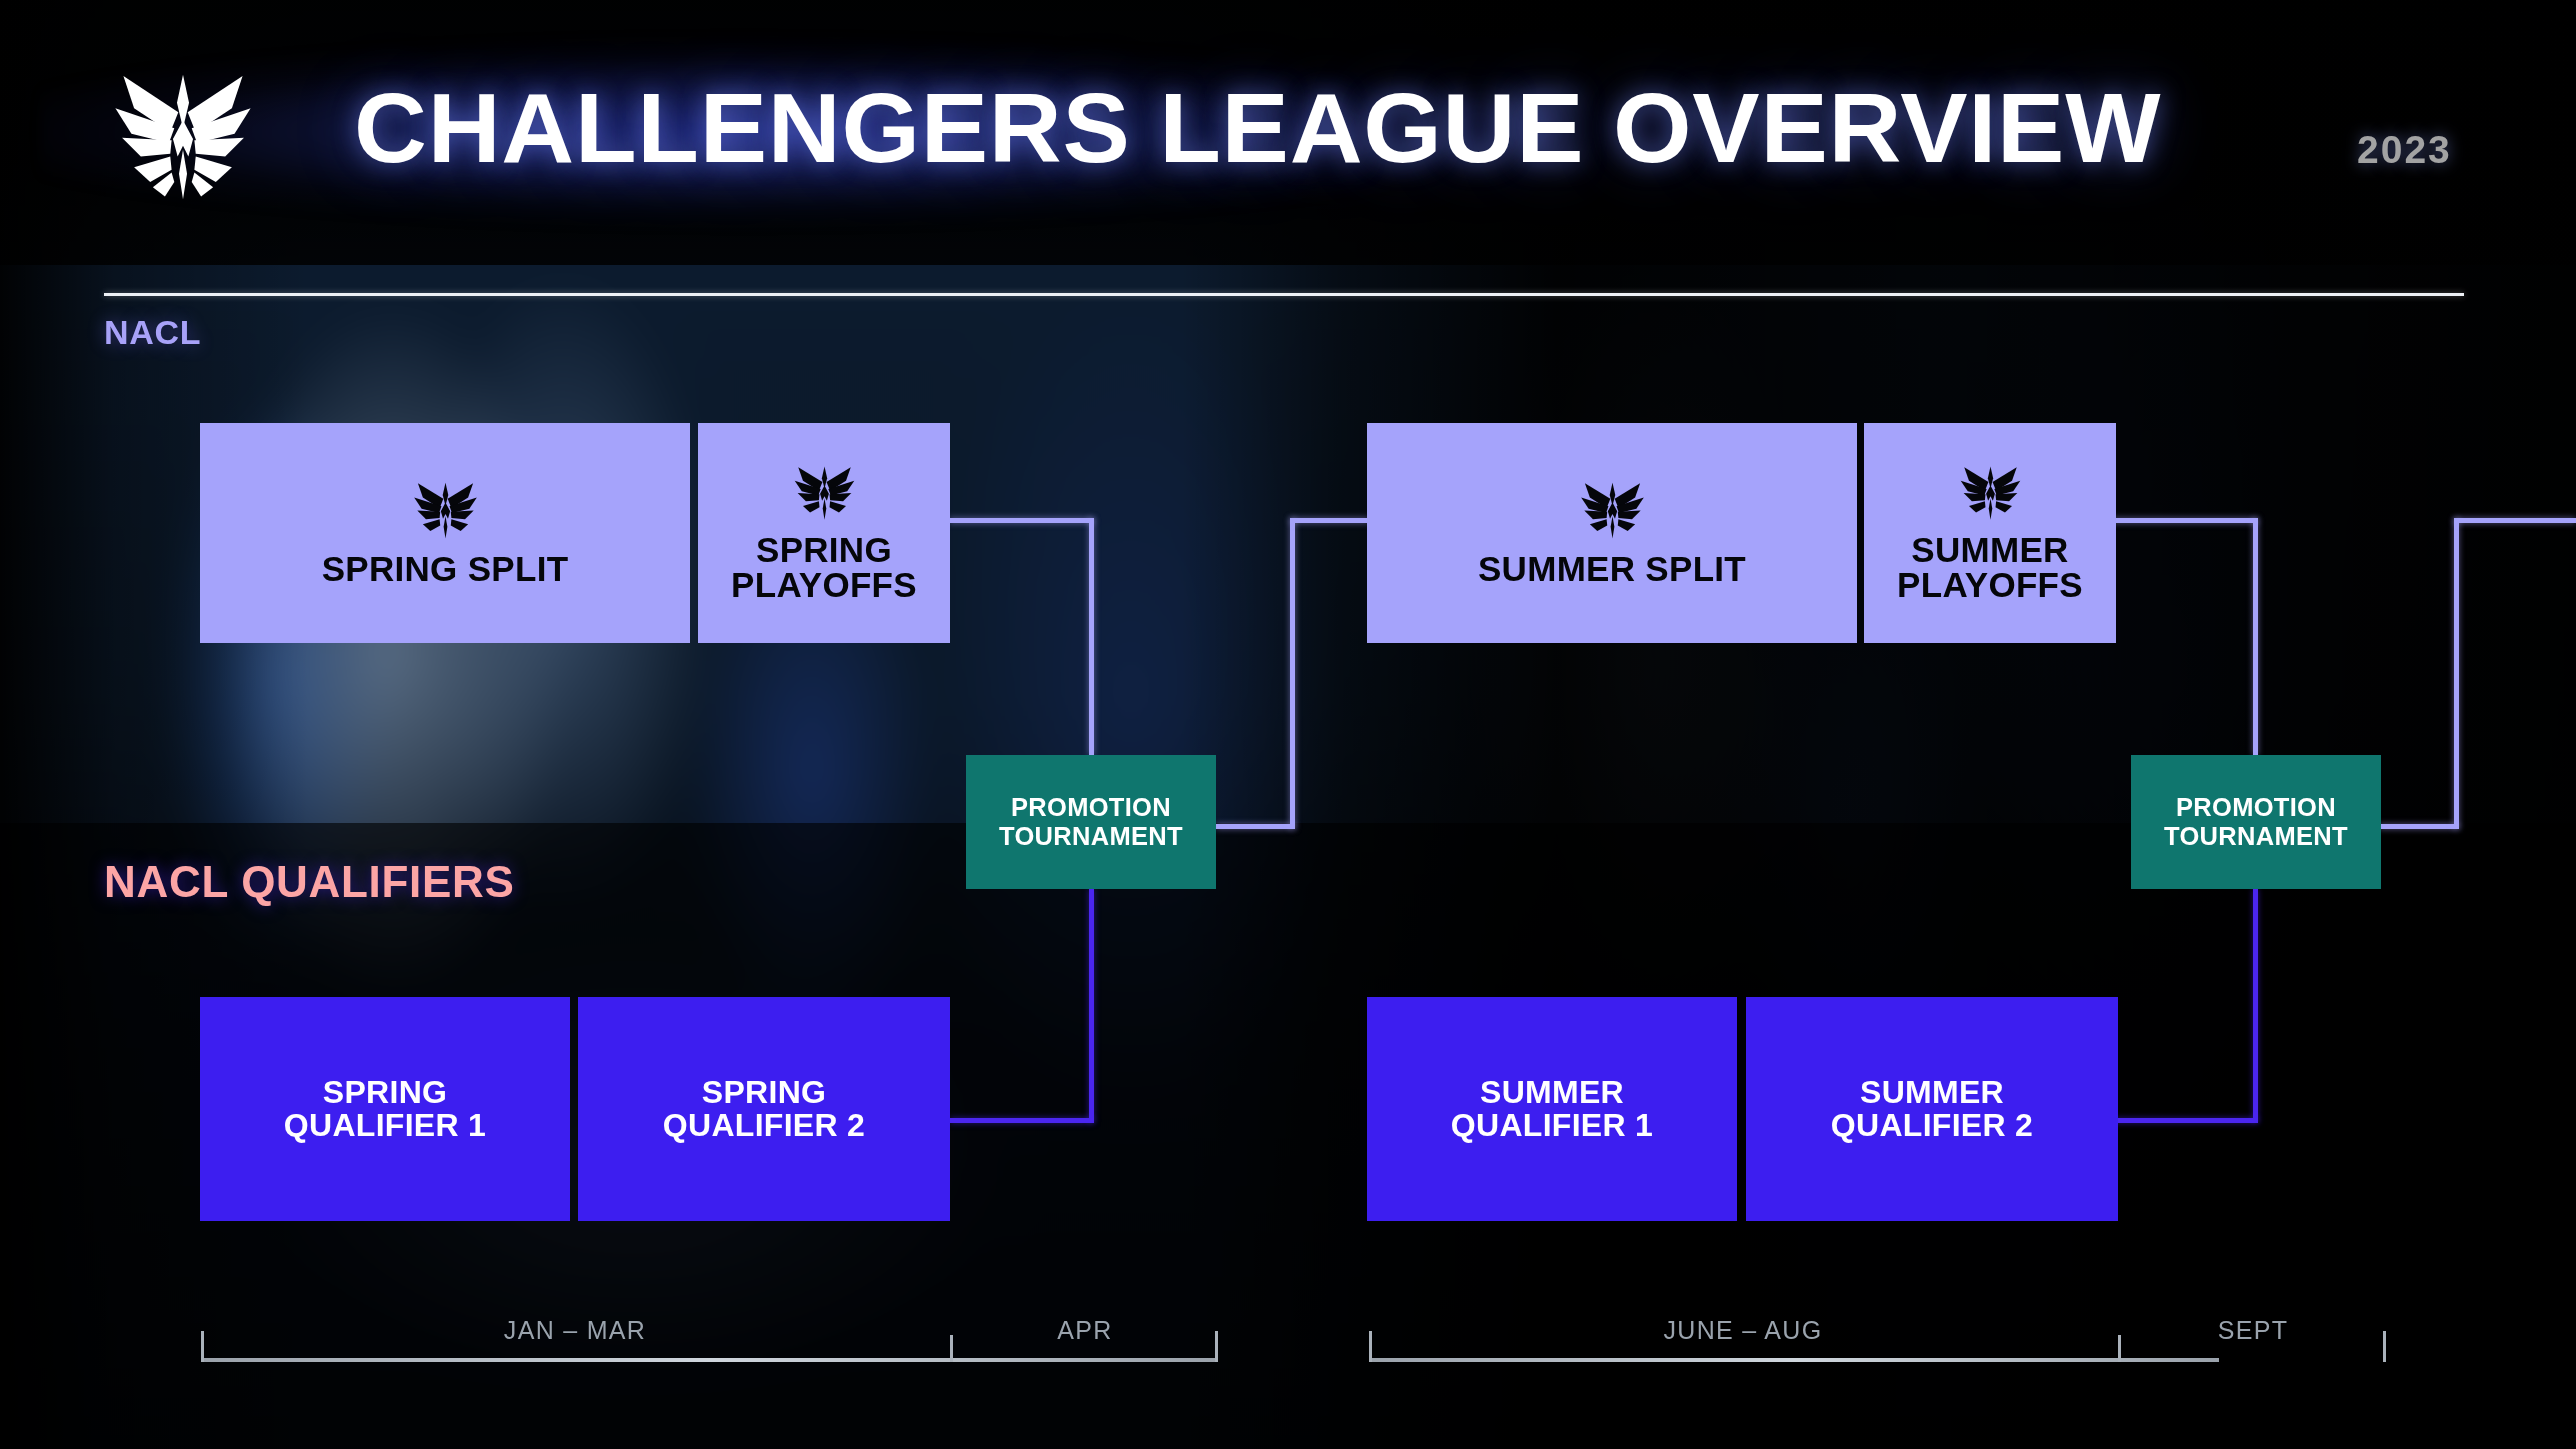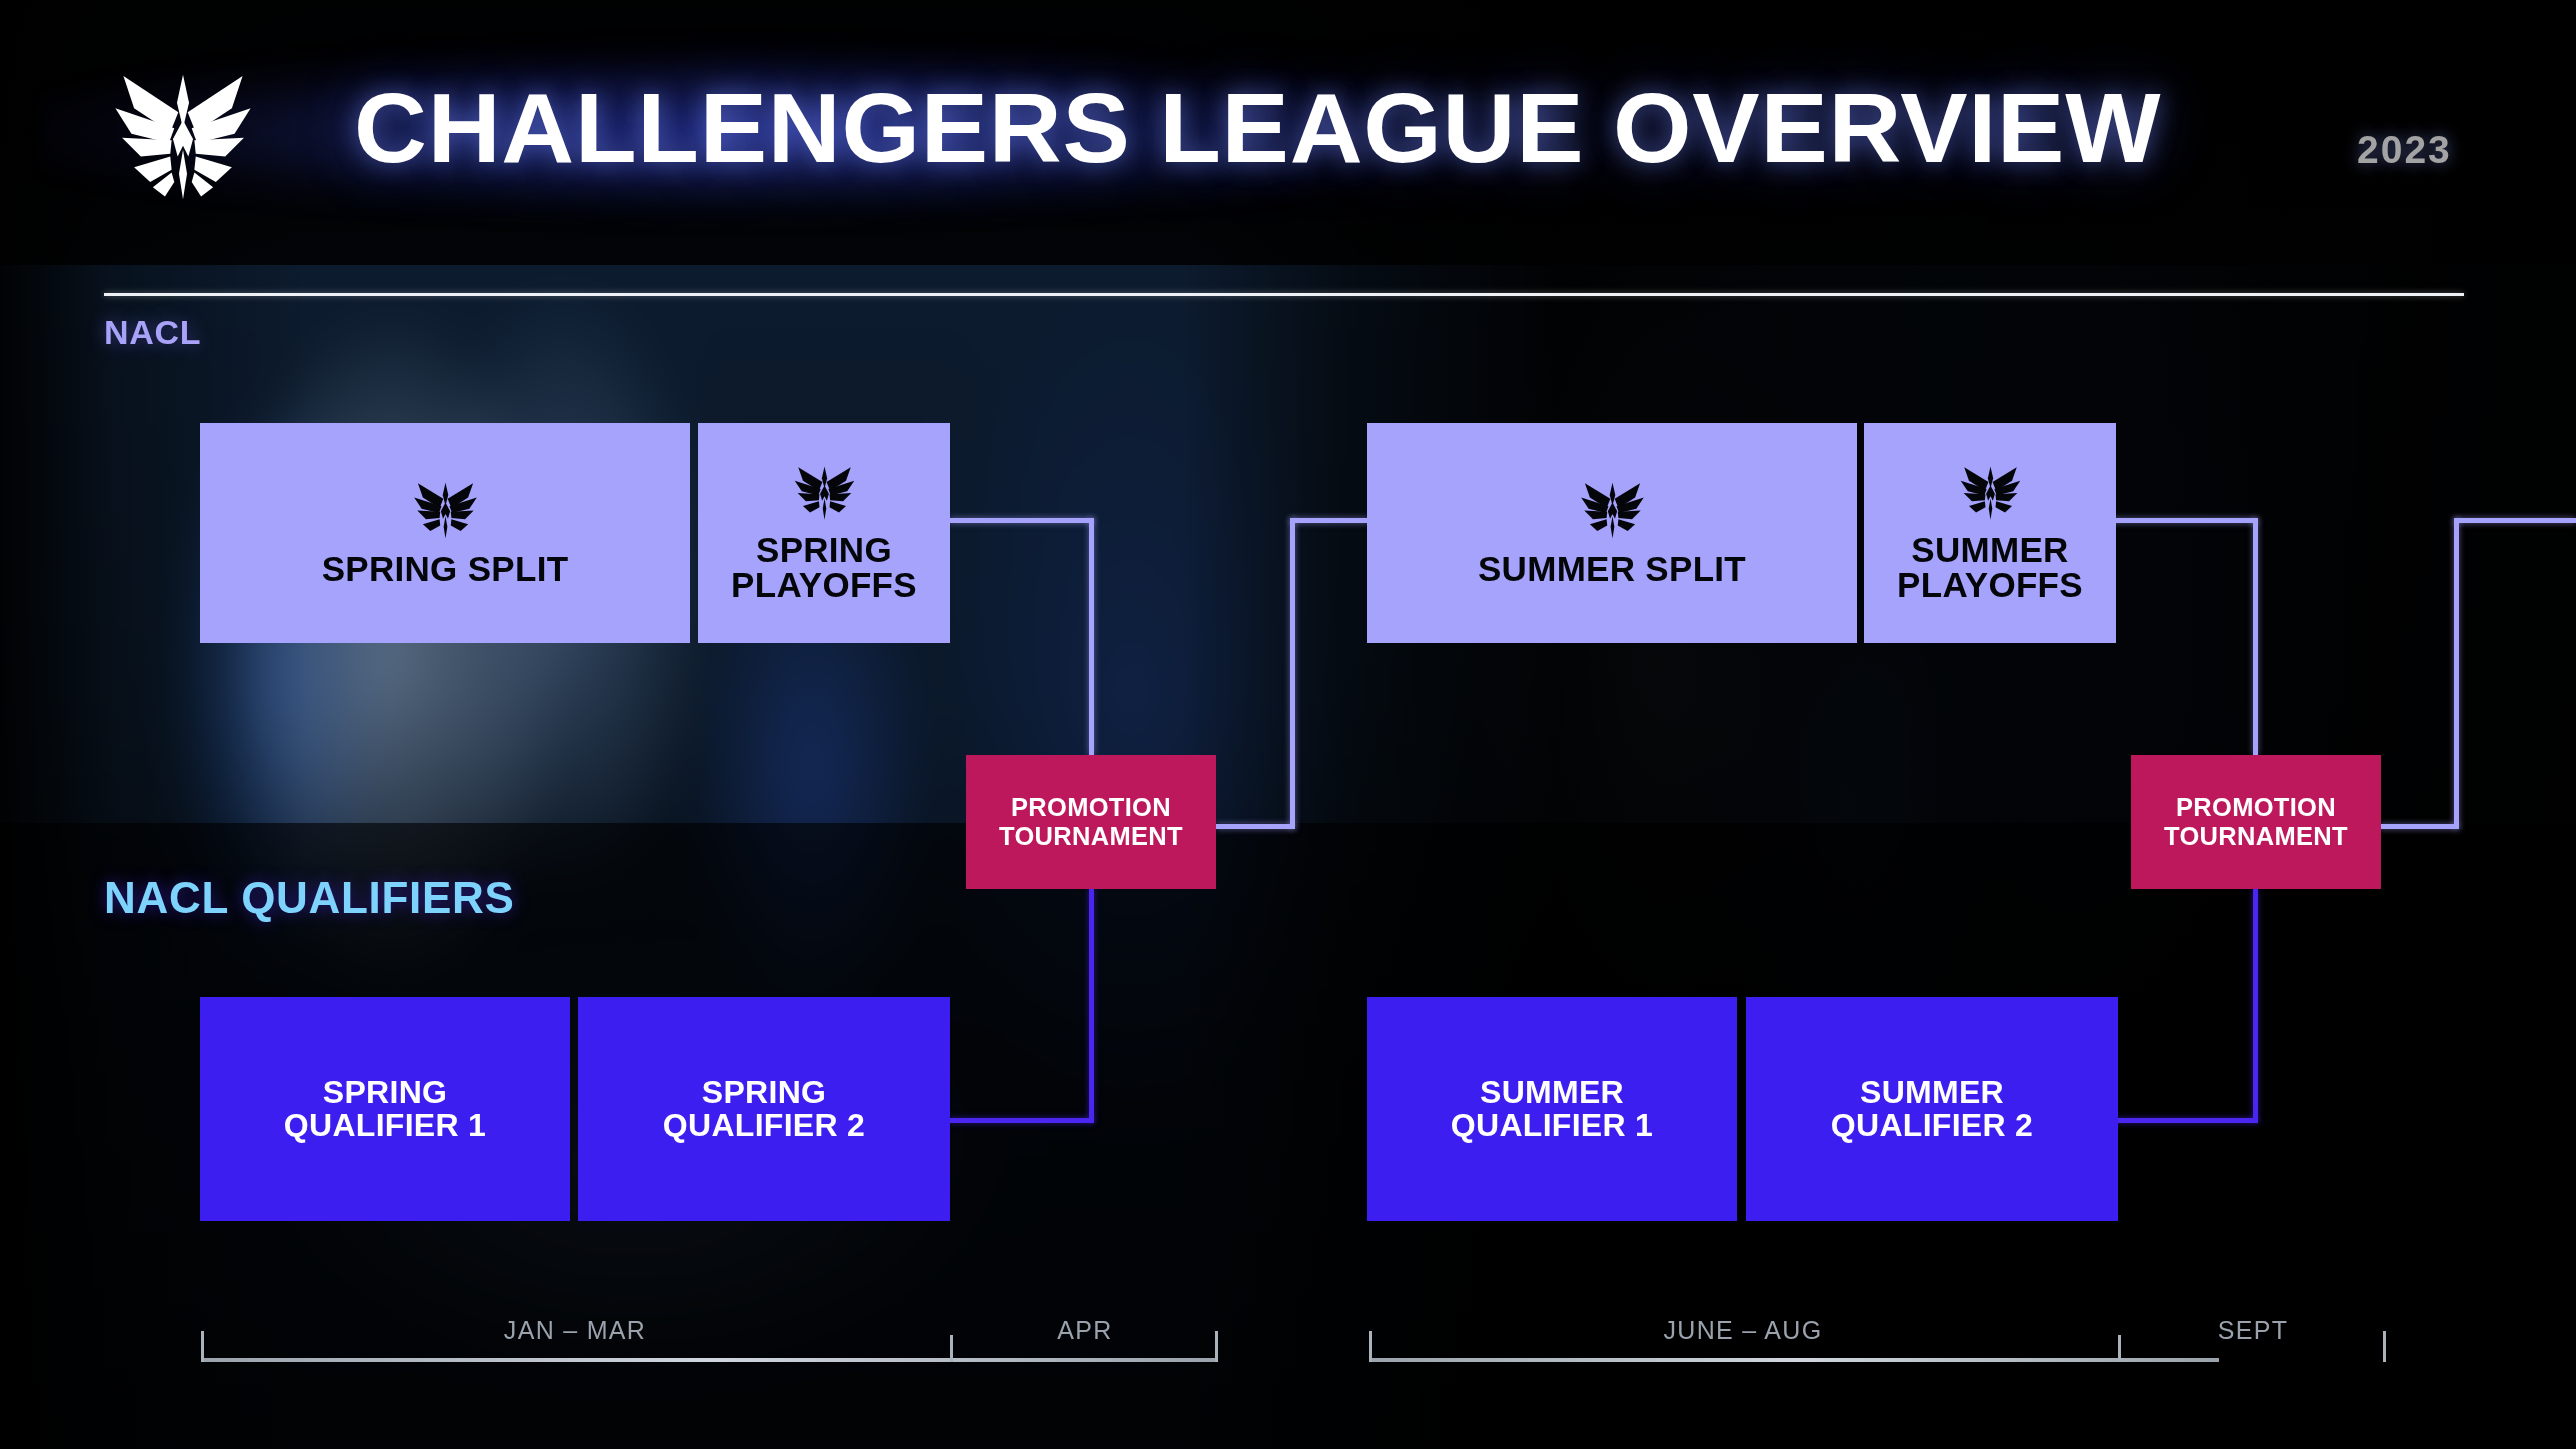--- a/index.html
+++ b/index.html
@@ -59,33 +59,33 @@
   .year-badge{
     position:absolute;left:2357px;top:124px;font-size:39px;font-weight:900;color:#a3a3a3;
     letter-spacing:2px;text-shadow:0 0 14.8px rgba(140,160,255,.5);
   }
   .hdr-rule{position:absolute;left:104px;top:293px;width:2360px;height:3.4px;background:#eef1f6;
     box-shadow:0 0 6.7px rgba(255,255,255,.35);}
 
   
   .sec-label{position:absolute;font-weight:900;letter-spacing:0.7px;white-space:nowrap;}
   #lbl-nacl{left:104px;top:313px;font-size:34px;color:#A8A2F8;text-shadow:0 0 17.4px rgba(120,110,255,.45);}
-  #lbl-quals{left:104px;top:857px;font-size:44px;color:#7dd3fc;text-shadow:0 0 16px rgba(75,38,240,.55);margin-top:16px;}
+  #lbl-quals{left:104px;top:857px;font-size:44px;color:#fca5a5;text-shadow:0 0 16px rgba(75,38,240,.55);}
 
   
   .conn{position:absolute;background:transparent;}
   .lt{background:#A5A3FB;box-shadow:0 0 6px rgba(165,163,251,.55);}   
   .dk{background:#4B26F0;box-shadow:0 0 6px rgba(75,38,240,.55);}     
 
   
   .box{position:absolute;display:flex;flex-direction:column;align-items:center;justify-content:center;
        text-align:center;box-sizing:border-box;}
   .box-lav{background:#A5A3FB;color:#05060a;}
   .box-vio{background:#3D1EF0;color:#ffffff;}
-  .box-pro{background:#be185d;color:#ffffff;}
+  .box-pro{background:#0f766e;color:#ffffff;}
   .box .wing{display:block;margin-bottom:9.4px;}
   .box .wing svg{display:block;}
   .box .lbl{font-weight:900;letter-spacing:0.3px;line-height:1.02;white-space:pre-line;}
 
   .sz-split .lbl{font-size:35px;}
   .sz-playoff .lbl{font-size:35px;}
   .sz-qual .lbl{font-size:32px;}
   .sz-promo .lbl{font-size:25.5px;line-height:1.12;}
 
   

